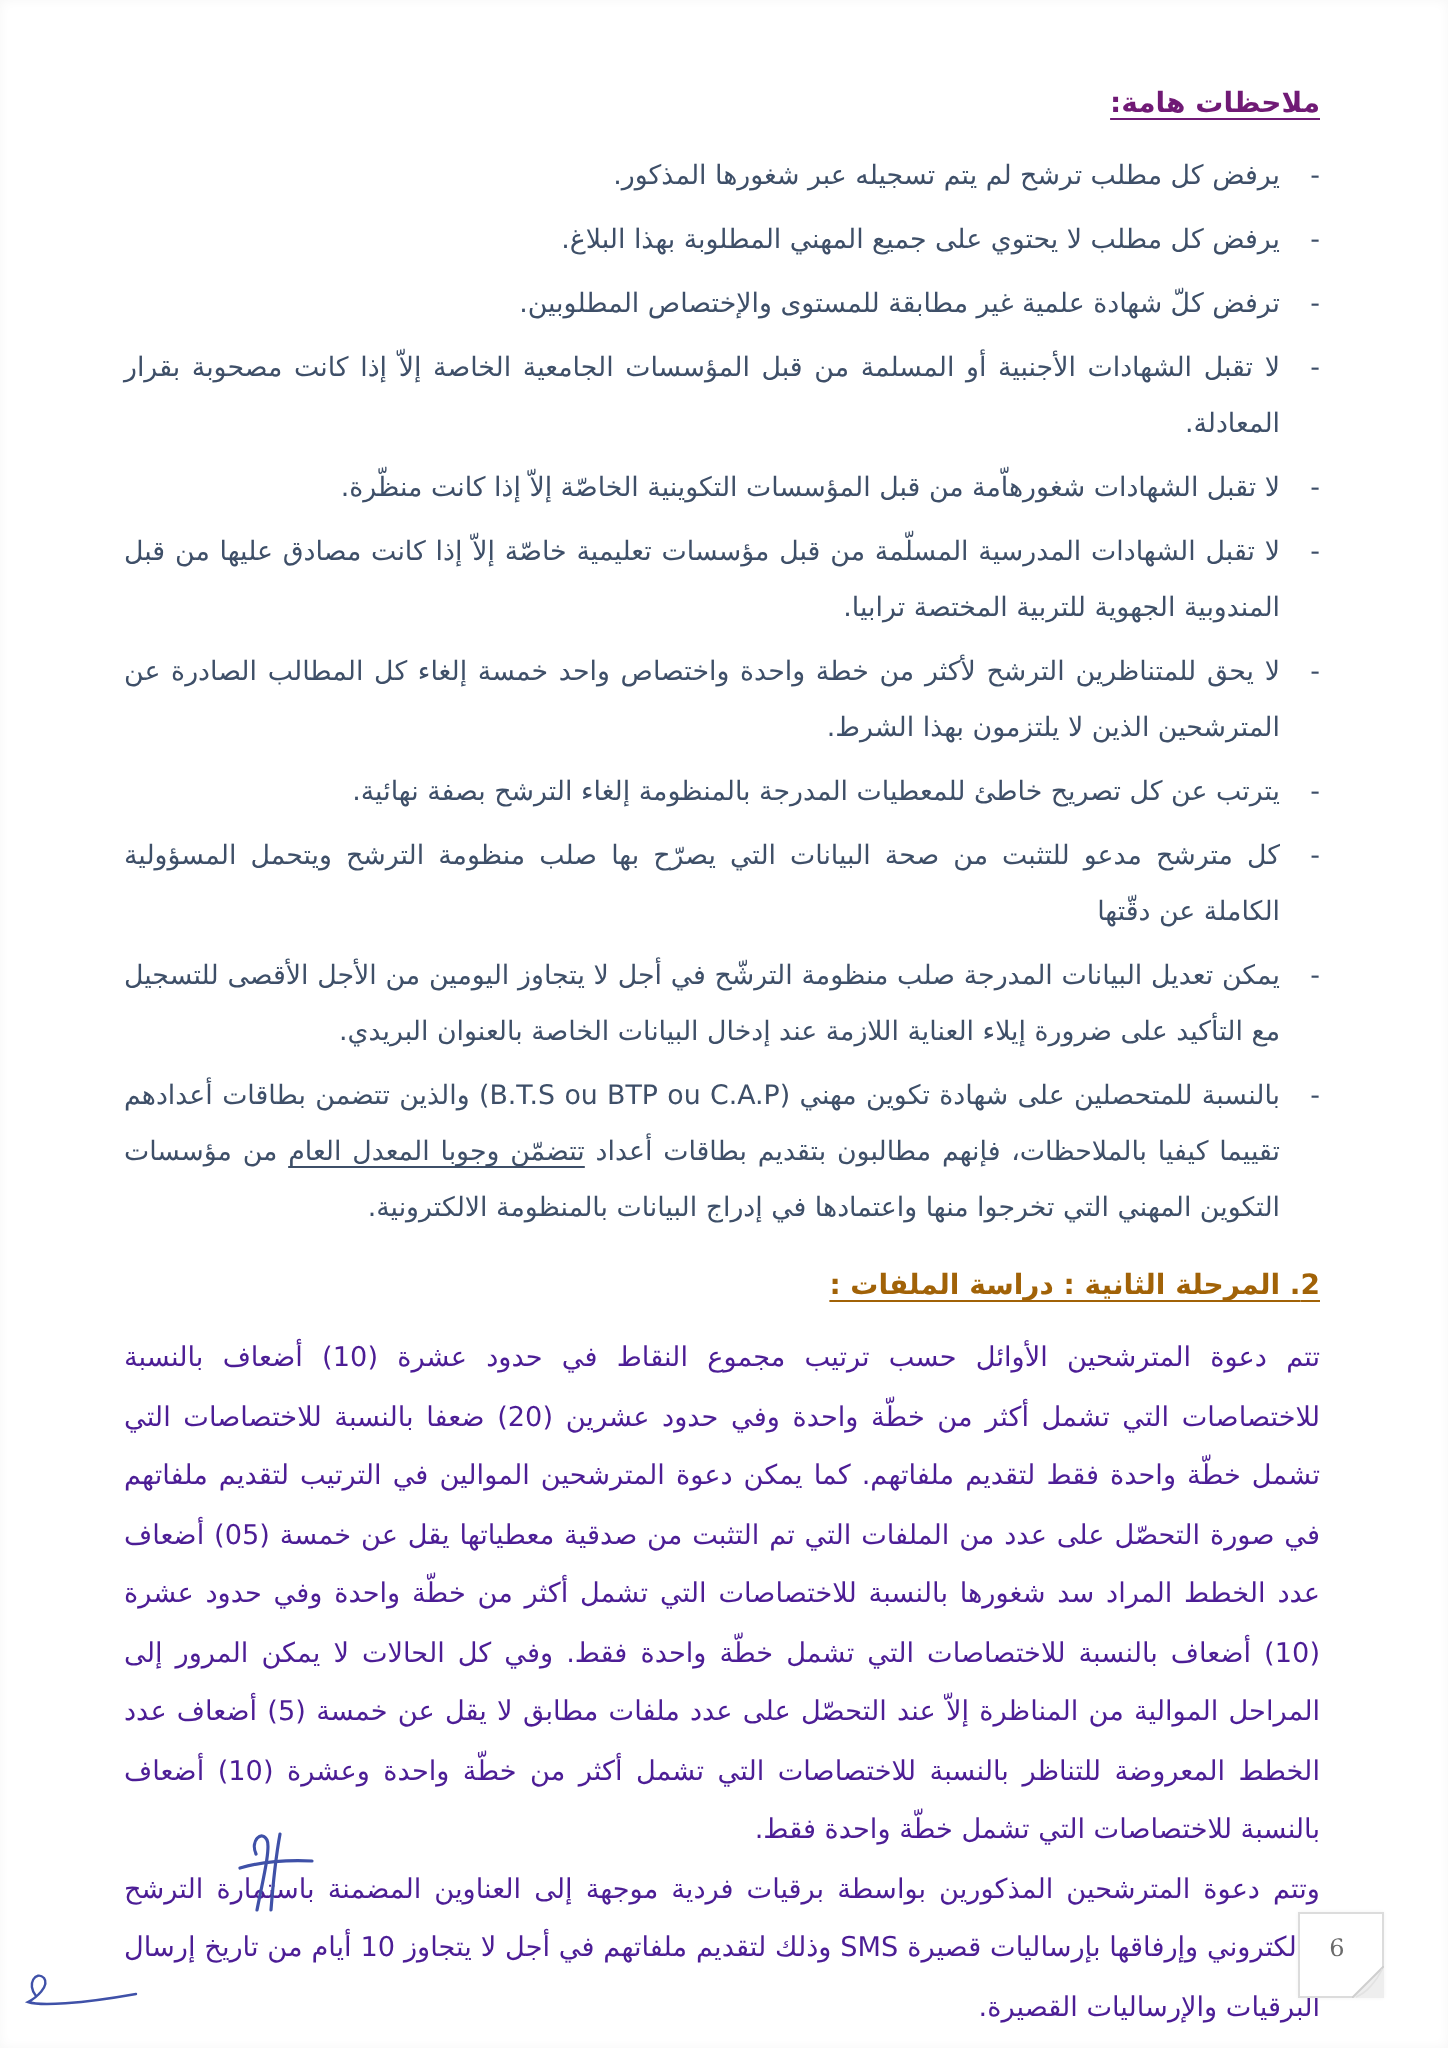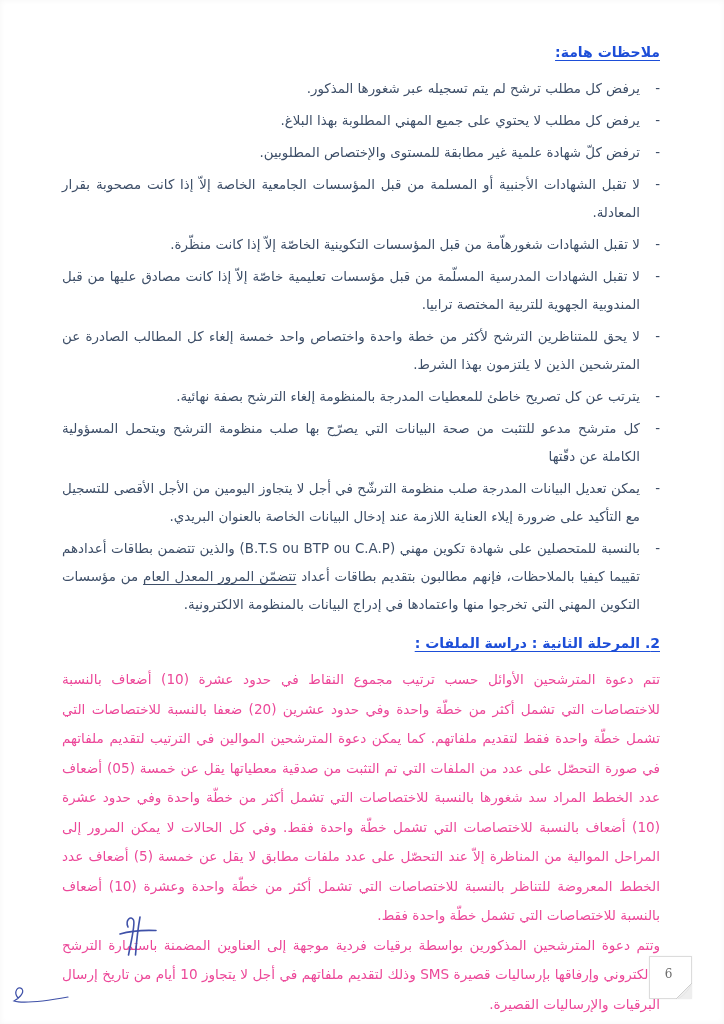--- a/index.html
+++ b/index.html
@@ -21,21 +21,21 @@
     direction: rtl;
     position: absolute;
     top: 44px;
     right: 64px;
     left: 62px;
   }
 
   .notes-heading {
     font-size: 14px;
     font-weight: 600;
-    color: #1d4ed8;
+    color: #701a75;
     text-decoration: underline;
     text-underline-offset: 3px;
     margin-bottom: 15px;
   }
 
   ul.notes-list { list-style: none; }
 
   ul.notes-list li {
     display: flex;
     align-items: flex-start;
@@ -58,33 +58,33 @@
   }
 
   .u-inline {
     text-decoration: underline;
     text-underline-offset: 3px;
   }
 
   .section-heading {
     font-size: 14px;
     font-weight: bold;
-    color: #1d4ed8;
+    color: #a16207;
     text-decoration: underline;
     text-underline-offset: 3px;
     margin-top: 16px;
     margin-bottom: 14px;
   }
 
   .body-paragraph {
     font-size: 13.6px;
     line-height: 29.5px;
     text-align: justify;
     text-justify: inter-word;
-    color: #ec4899;
+    color: #4c1d95;
   }
 
   
   .signature-mark {
     position: absolute;
     left: 116px;
     top: 912px;
   }
 
   
@@ -167,21 +167,21 @@
       <li>
         <span class="dash">-</span>
         <span class="note-text">كل مترشح مدعو للتثبت من صحة البيانات التي يصرّح بها صلب منظومة الترشح ويتحمل المسؤولية الكاملة عن دقّتها</span>
       </li>
       <li>
         <span class="dash">-</span>
         <span class="note-text">يمكن تعديل البيانات المدرجة صلب منظومة الترشّح في أجل لا يتجاوز اليومين من الأجل الأقصى للتسجيل مع التأكيد على ضرورة إيلاء العناية اللازمة عند إدخال البيانات الخاصة بالعنوان البريدي.</span>
       </li>
       <li>
         <span class="dash">-</span>
-        <span class="note-text"><span>بالنسبة للمتحصلين على شهادة تكوين مهني (B.T.S ou BTP ou C.A.P) والذين تتضمن بطاقات أعدادهم تقييما كيفيا بالملاحظات، فإنهم مطالبون بتقديم بطاقات أعداد </span><span class="u-inline">تتضمّن المرور المعدل العام</span><span> من مؤسسات التكوين المهني التي تخرجوا منها واعتمادها في إدراج البيانات بالمنظومة الالكترونية.</span></span>
+        <span class="note-text"><span>بالنسبة للمتحصلين على شهادة تكوين مهني (B.T.S ou BTP ou C.A.P) والذين تتضمن بطاقات أعدادهم تقييما كيفيا بالملاحظات، فإنهم مطالبون بتقديم بطاقات أعداد </span><span class="u-inline">تتضمّن وجوبا المعدل العام</span><span> من مؤسسات التكوين المهني التي تخرجوا منها واعتمادها في إدراج البيانات بالمنظومة الالكترونية.</span></span>
       </li>
     </ul>
 
     <div class="section-heading">2. المرحلة الثانية : دراسة الملفات :</div>
 
     <p class="body-paragraph">تتم دعوة المترشحين الأوائل حسب ترتيب مجموع النقاط في حدود عشرة (10) أضعاف بالنسبة للاختصاصات التي تشمل أكثر من خطّة واحدة وفي حدود عشرين (20) ضعفا بالنسبة للاختصاصات التي تشمل خطّة واحدة فقط لتقديم ملفاتهم. كما يمكن دعوة المترشحين الموالين في الترتيب لتقديم ملفاتهم في صورة التحصّل على عدد من الملفات التي تم التثبت من صدقية معطياتها يقل عن خمسة (05) أضعاف عدد الخطط المراد سد شغورها بالنسبة للاختصاصات التي تشمل أكثر من خطّة واحدة وفي حدود عشرة (10) أضعاف بالنسبة للاختصاصات التي تشمل خطّة واحدة فقط. وفي كل الحالات لا يمكن المرور إلى المراحل الموالية من المناظرة إلاّ عند التحصّل على عدد ملفات مطابق لا يقل عن خمسة (5) أضعاف عدد الخطط المعروضة للتناظر بالنسبة للاختصاصات التي تشمل أكثر من خطّة واحدة وعشرة (10) أضعاف بالنسبة للاختصاصات التي تشمل خطّة واحدة فقط.</p>
     <p class="body-paragraph">وتتم دعوة المترشحين المذكورين بواسطة برقيات فردية موجهة إلى العناوين المضمنة باستمارة الترشح الالكتروني وإرفاقها بإرساليات قصيرة SMS وذلك لتقديم ملفاتهم في أجل لا يتجاوز 10 أيام من تاريخ إرسال البرقيات والإرساليات القصيرة.</p>
 
   </div>
 

